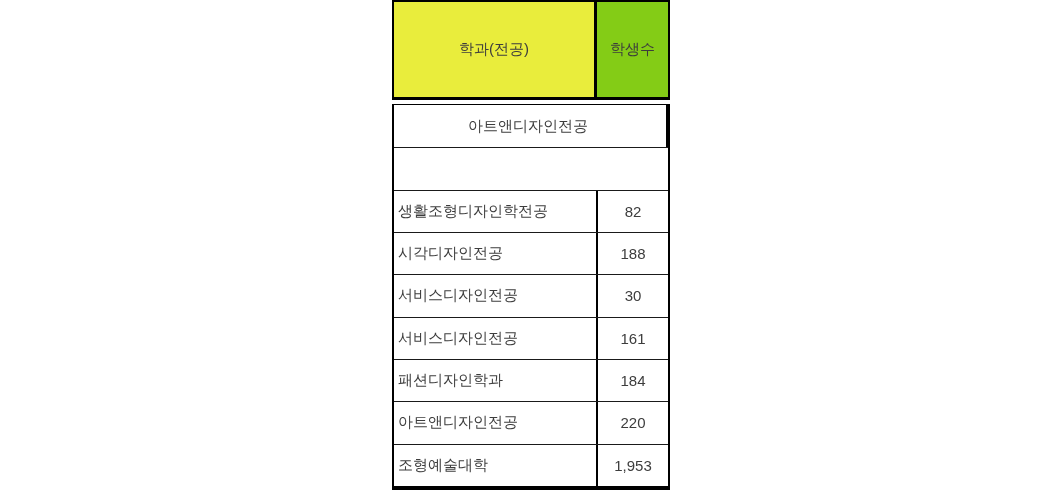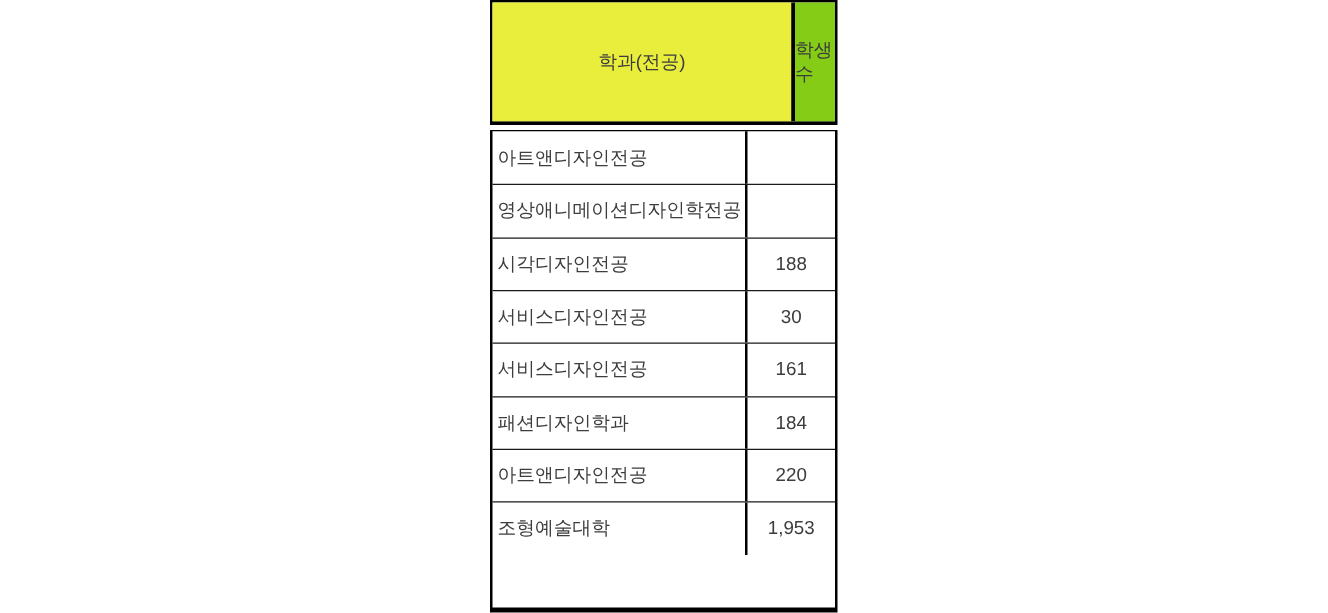--- a/index.html
+++ b/index.html
@@ -32,21 +32,21 @@
     border-bottom: 3px solid #000000;
   }
   .header-cell {
     display: flex;
     align-items: center;
     justify-content: center;
     font-size: 15px;
     color: #3d3d3d;
   }
   .header-cell.c1 {
-    width: 242px;
+    width: 203px;
     border-right: 3px solid #000000;
   }
   .header-cell.c2 {
     flex: 1;
   }
   
   .gap {
     height: 4px;
     background: #ffffff;
   }
@@ -56,20 +56,21 @@
     display: grid;
     grid-template-rows: repeat(9, 1fr);
     border-top: 1px solid #000000;
     border-left: 2px solid #000000;
     border-right: 2px solid #000000;
     border-bottom: 4px solid #000000;
   }
   .trow {
     display: flex;
     border-top: 1px solid #1a1a1a;
+    justify-content: flex-end;
   }
   .trow:first-child {
     border-top: none;
   }
   .cell {
     display: flex;
     align-items: center;
     font-size: 15px;
     color: #3d3d3d;
     overflow: hidden;
@@ -98,23 +99,26 @@
 
   <div class="gap"></div>
 
   <div class="body-grid">
 
     <div class="trow">
       <div class="cell name">아트앤디자인전공</div>
     </div>
 
     <div class="trow">
-      <div class="cell name">영상애니메이션디자인학전공</div>
     </div>
 
+    <div class="trow">
+      <div class="cell name">생활조형디자인학전공</div>
+      <div class="cell count">82</div>
+    </div>
 
     <div class="trow">
       <div class="cell name">시각디자인전공</div>
       <div class="cell count">188</div>
     </div>
 
     <div class="trow">
       <div class="cell name">서비스디자인전공</div>
       <div class="cell count">30</div>
     </div>

